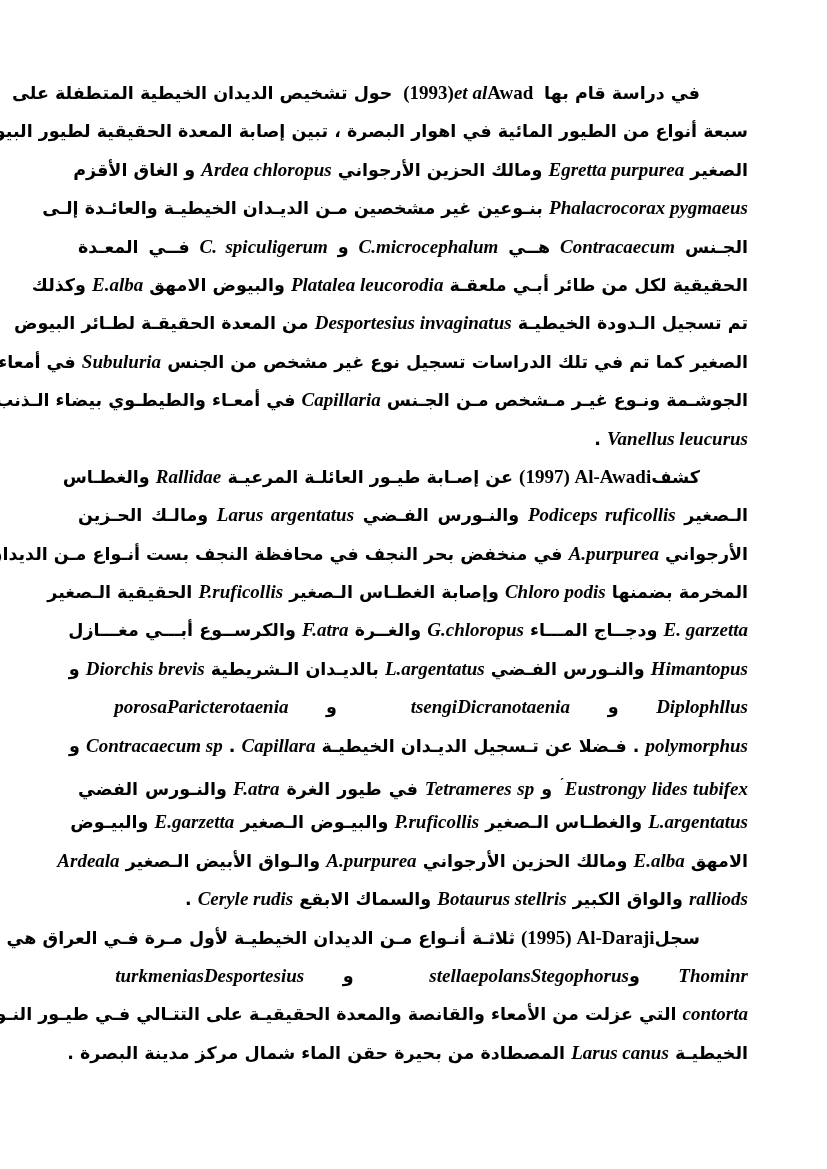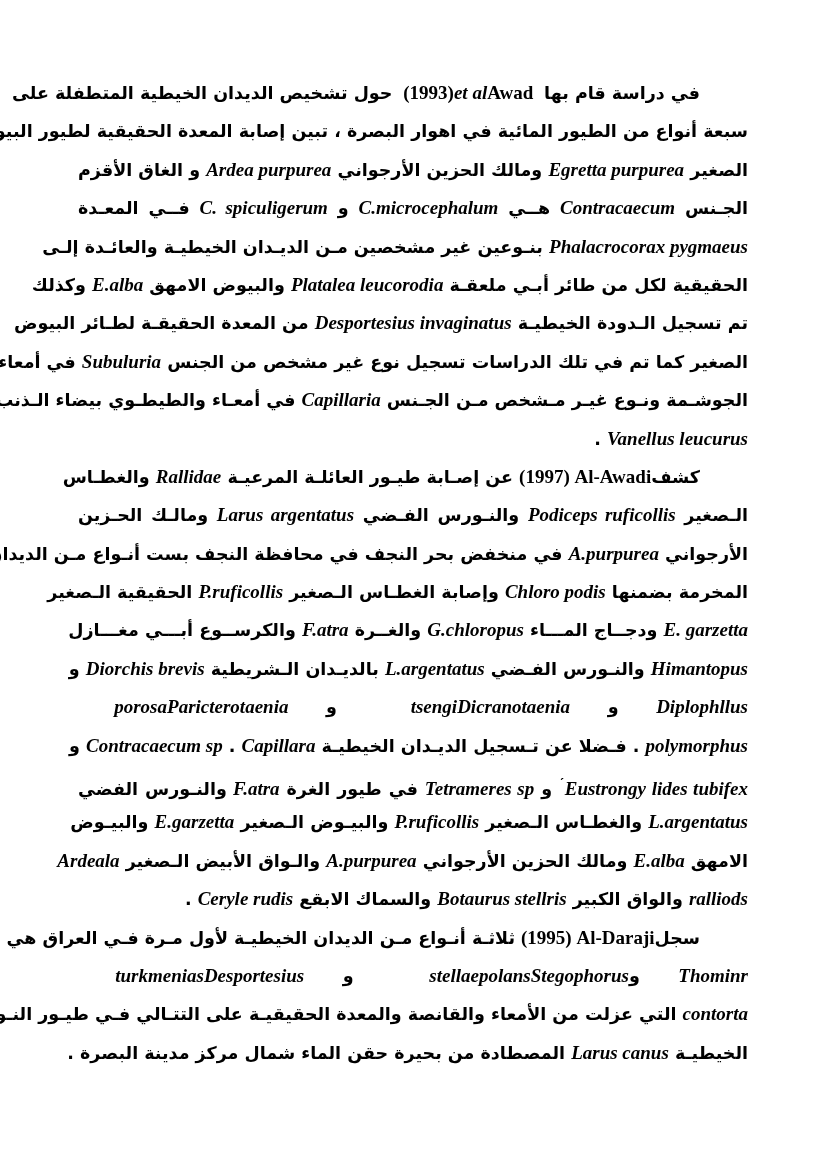--- a/index.html
+++ b/index.html
@@ -17,23 +17,23 @@
   .mark { font-size: 12px; vertical-align: super; }
 </style>
 </head>
 <body>
 
 <div class="page">
   <div class="text-block" id="text-block">
       <div>
         <div class="line indent"><span class="ar">في دراسة قام بها </span><span class="latn">Awad </span><span class="lat">et al</span><span class="latn"> (1993)</span><span class="ar">  حول تشخيص الديدان الخيطية المتطفلة  على</span></div>
         <div class="line"><span class="ar">سبعة أنواع من الطيور المائية في اهوار البصرة ، تبين إصابة المعدة الحقيقية لطيور البيوض</span></div>
-        <div class="line"><span class="ar">الصغير </span><span class="lat">Egretta purpurea</span><span class="ar"> ومالك الحزين الأرجواني    </span><span class="lat">Ardea purpurea</span><span class="ar"> و الغاق الأقزم</span></div>
+        <div class="line"><span class="ar">الصغير </span><span class="lat">Egretta purpurea</span><span class="ar"> ومالك الحزين الأرجواني    </span><span class="lat">Ardea chloropus</span><span class="ar"> و الغاق الأقزم</span></div>
+        <div class="line"><span class="lat">Phalacrocorax  pygmaeus</span><span class="ar"> بنـوعين غير مشخصين مـن الديـدان الخيطيـة والعائـدة إلـى</span></div>
         <div class="line"><span class="ar">الجـنس </span><span class="lat">Contracaecum</span><span class="ar"> هــي </span><span class="lat">C.microcephalum</span><span class="ar"> و </span><span class="lat">C.   spiculigerum</span><span class="ar"> فــي المعـدة</span></div>
-        <div class="line"><span class="lat">Phalacrocorax  pygmaeus</span><span class="ar"> بنـوعين غير مشخصين مـن الديـدان الخيطيـة والعائـدة إلـى</span></div>
         <div class="line"><span class="ar">الحقيقية لكل من طائر أبـي ملعقـة </span><span class="lat">Platalea leucorodia</span><span class="ar">  والبيوض الامهق </span><span class="lat">E.alba</span><span class="ar"> وكذلك</span></div>
         <div class="line"><span class="ar">تم تسجيل الـدودة الخيطيـة </span><span class="lat">Desportesius invaginatus</span><span class="ar"> من المعدة الحقيقـة لطـائر البيوض</span></div>
         <div class="line"><span class="ar">الصغير كما تم في تلك الدراسات تسجيل نوع غير مشخص من الجنس  </span><span class="lat">Subuluria</span><span class="ar"> في أمعاء</span></div>
         <div class="line"><span class="ar">الجوشـمة  ونـوع غيـر مـشخص مـن الجـنس </span><span class="lat">Capillaria</span><span class="ar"> في أمعـاء والطيطـوي بيضاء الـذنب</span></div>
         <div class="line last"><span class="lat">Vanellus  leucurus</span><span class="ar"> .</span></div>
       </div>
       <div>
         <div class="line indent"><span class="ar">كشف</span><span class="latn">(1997)  Al-Awadi</span><span class="ar"> عن إصـابة طيـور العائلـة المرعيـة </span><span class="lat">Rallidae</span><span class="ar"> والغطـاس</span></div>
         <div class="line"><span class="ar">الـصغير </span><span class="lat">Podiceps   ruficollis</span><span class="ar"> والنـورس الفـضي </span><span class="lat">Larus   argentatus</span><span class="ar">  ومالـك الحـزين</span></div>
         <div class="line"><span class="ar">الأرجواني </span><span class="lat">A.purpurea</span><span class="ar">  في منخفض بحر النجف في محافظة النجف بست أنـواع مـن الديدان</span></div>

